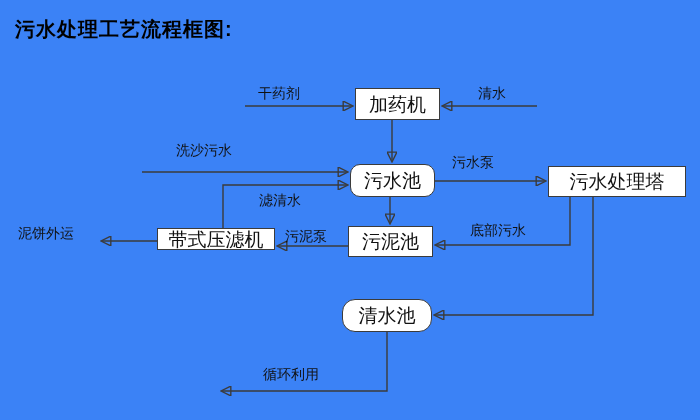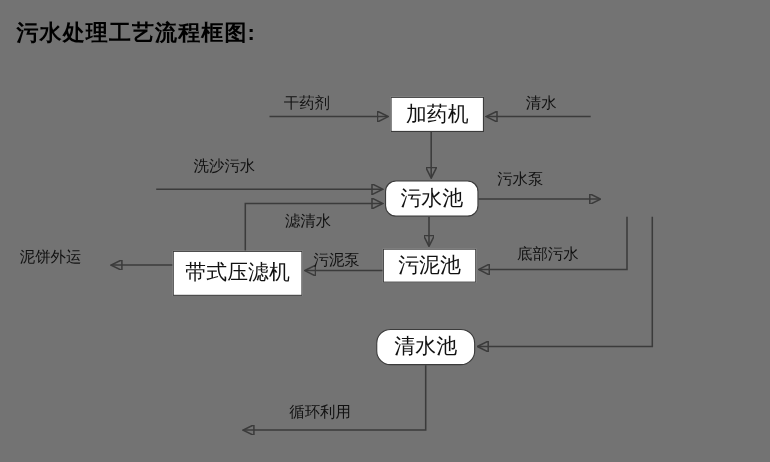--- a/index.html
+++ b/index.html
@@ -1,20 +1,20 @@
 <!DOCTYPE html>
 <html><head>
 <meta charset="utf-8">
 <style>
   html, body { margin: 0; padding: 0; background: #ffffff; }
   #stage {
     position: relative;
     width: 700px;
     height: 420px;
-    background: #737373;
+    background: #3b82f6;
     font-family: "Liberation Sans", sans-serif;
     color: #111111;
     overflow: hidden;
   }
   .title {
     position: absolute;
     left: 15px;
     top: 16px;
     font-size: 20px;
     font-weight: bold;
@@ -49,21 +49,21 @@
   #arrow-layer path {
     fill: none;
     stroke: #3b3b3b;
     stroke-width: 1.4;
   }
   
   #node-dosing          { left: 355px; top:  88px; width:  85px; height: 32px; }
   #node-sewage-pool     { left: 350px; top: 164px; width:  85px; height: 33px; border-radius: 10px; }
   #node-treatment-tower { left: 548px; top: 166px; width: 138px; height: 31px; }
   #node-sludge-pool     { left: 348px; top: 226px; width:  85px; height: 31px; }
-  #node-belt-press      { left: 157px; top: 228px; width: 118px; height: 41px; }
+  #node-belt-press      { left: 157px; top: 228px; width: 118px; height: 22px; }
   #node-clear-pool      { left: 342px; top: 299px; width:  90px; height: 33px; border-radius: 13px; }
   
   #label-dry-chemical   { left: 258px; top:  86px; }
   #label-clear-water    { left: 478px; top:  86px; }
   #label-sand-washing   { left: 176px; top: 143px; }
   #label-sewage-pump    { left: 452px; top: 155px; }
   #label-filtered-water { left: 259px; top: 193px; }
   #label-mud-cake       { left:  18px; top: 226px; }
   #label-sludge-pump    { left: 285px; top: 229px; }
   #label-bottom-sewage  { left: 470px; top: 223px; }
@@ -91,20 +91,21 @@
     <path marker-end="url(#ah)" d="M390,197 V223"></path>
     <path marker-end="url(#ah)" d="M570,197 V245 H436"></path>
     <path marker-end="url(#ah)" d="M348,246 H278"></path>
     <path marker-end="url(#ah)" d="M157,241 H102"></path>
     <path marker-end="url(#ah)" d="M593,197 V315 H435"></path>
     <path marker-end="url(#ah)" d="M387,332 V391 H222"></path>
   </svg>
 
   <div class="node" id="node-dosing">加药机</div>
   <div class="node" id="node-sewage-pool">污水池</div>
+  <div class="node" id="node-treatment-tower">污水处理塔</div>
   <div class="node" id="node-sludge-pool">污泥池</div>
   <div class="node" id="node-belt-press">带式压滤机</div>
   <div class="node" id="node-clear-pool">清水池</div>
 
   <div class="flow-label" id="label-dry-chemical">干药剂</div>
   <div class="flow-label" id="label-clear-water">清水</div>
   <div class="flow-label" id="label-sand-washing">洗沙污水</div>
   <div class="flow-label" id="label-sewage-pump">污水泵</div>
   <div class="flow-label" id="label-filtered-water">滤清水</div>
   <div class="flow-label" id="label-mud-cake">泥饼外运</div>

